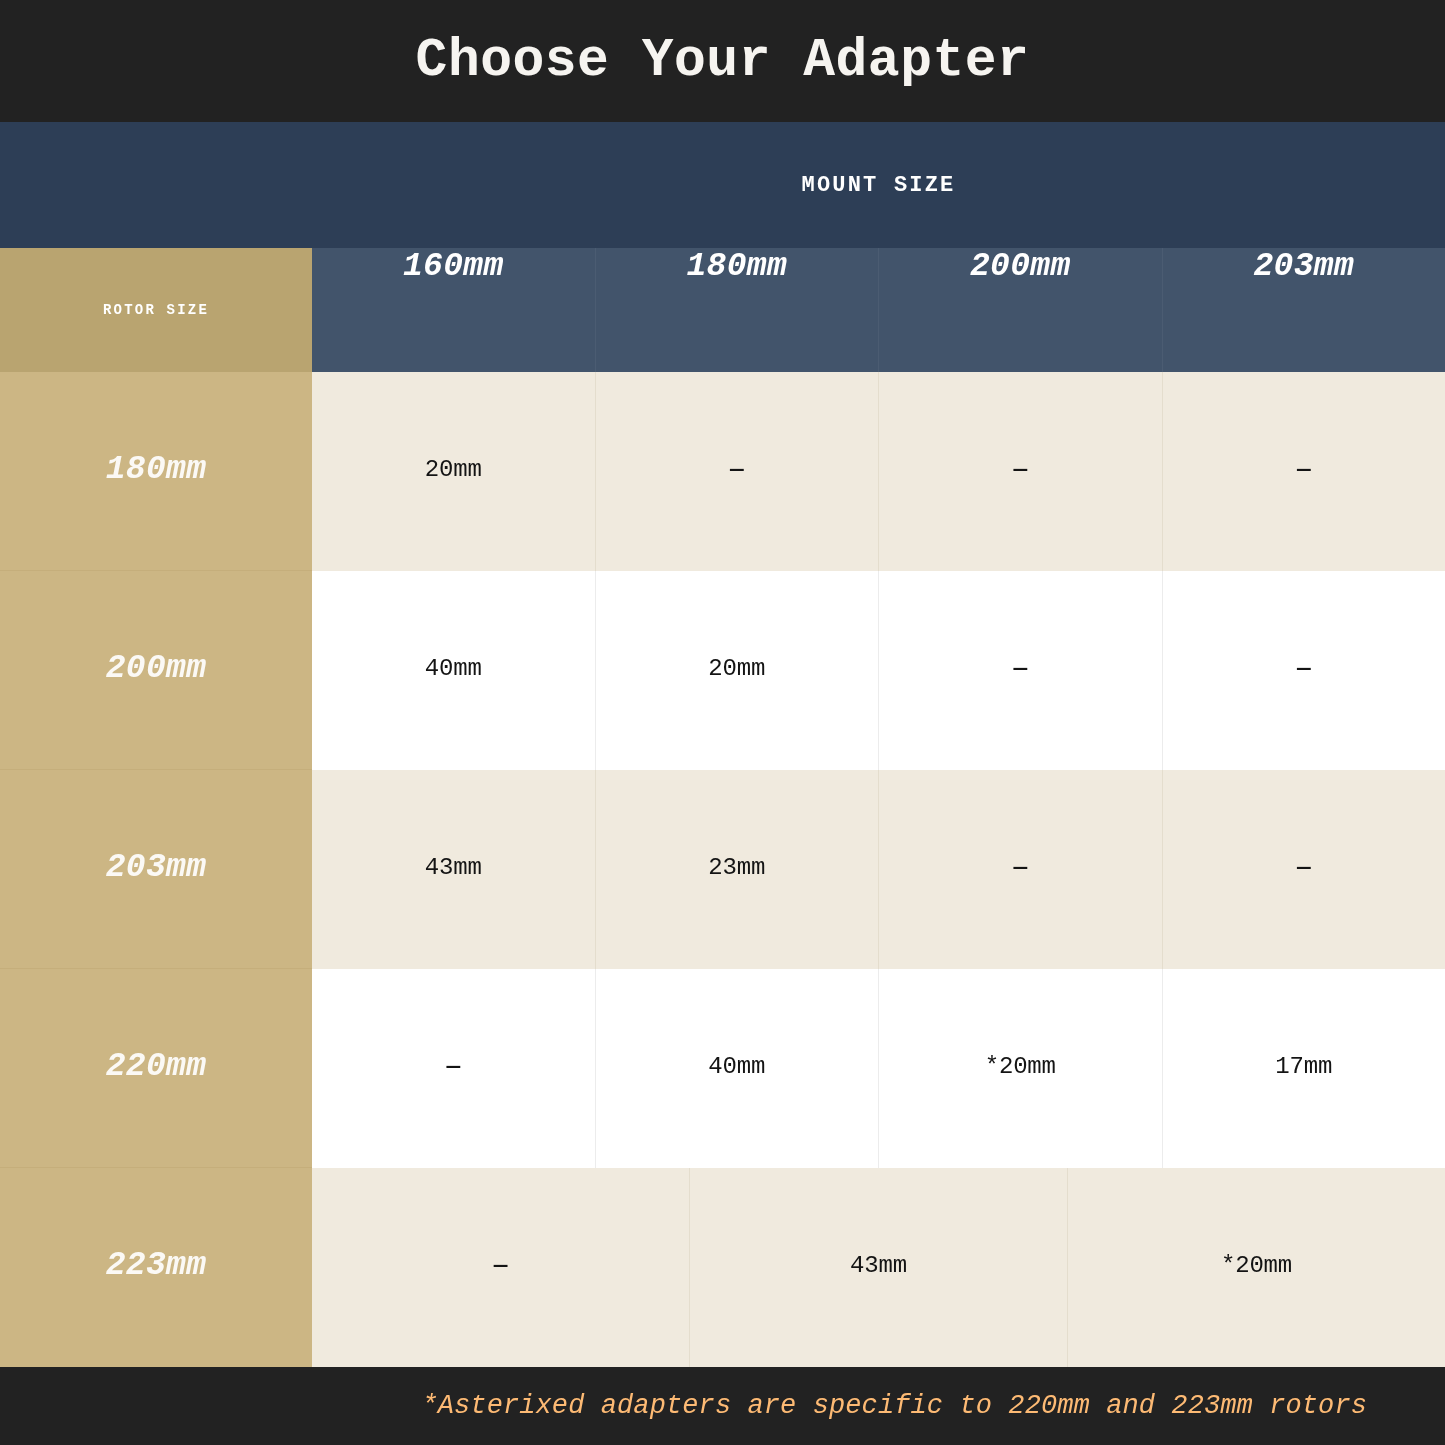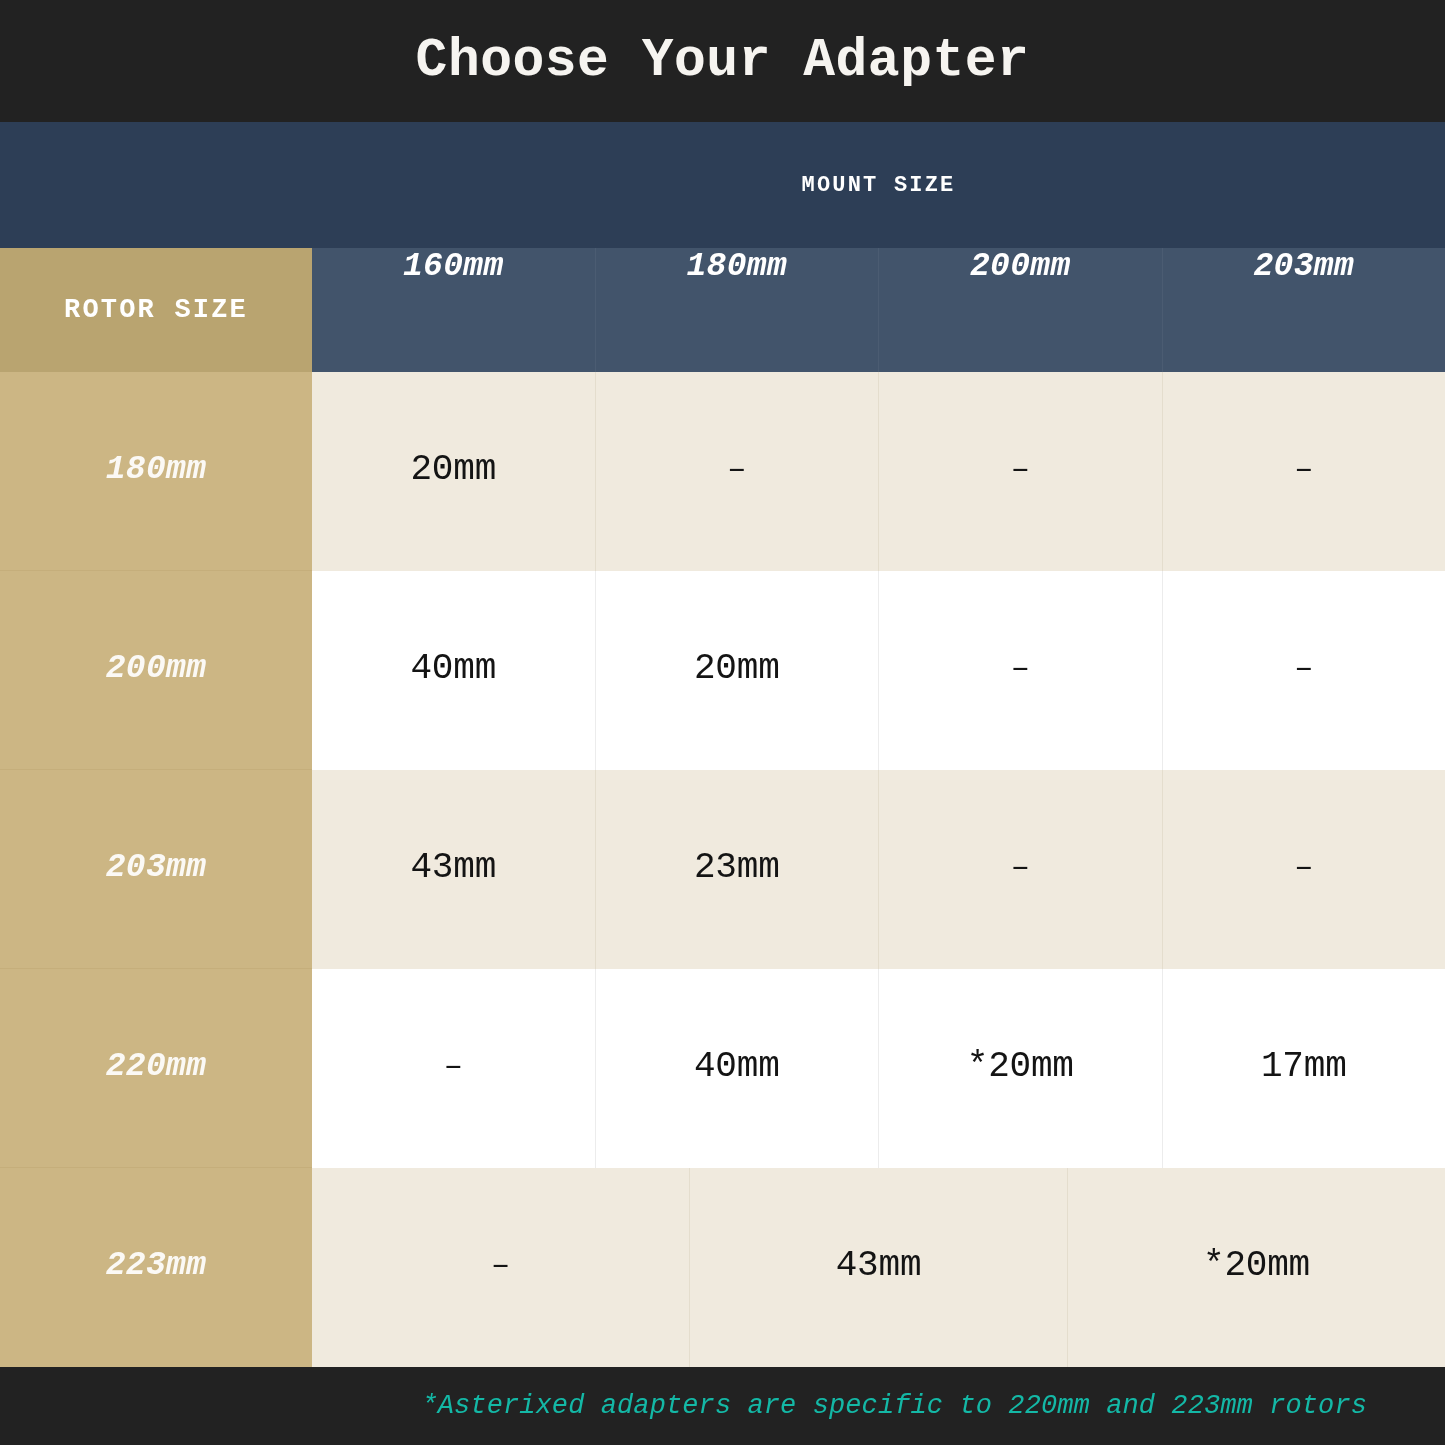--- a/index.html
+++ b/index.html
@@ -73,21 +73,21 @@
     width: 312px;
     height: 124px;
     background: #b9a470;
     display: flex;
     align-items: center;
     justify-content: center;
     box-sizing: border-box;
   }
   .rotor-head-label {
     color: #ffffff;
-    font-size: 27px;
+    font-size: 14px;
     font-weight: bold;
     letter-spacing: 2.2px;
   }
   .mount-cols {
     flex: 1;
     height: 124px;
     display: flex;
     background: #42546b;
   }
   .mount-col {
@@ -149,21 +149,21 @@
     flex: 1;
     display: flex;
     align-items: center;
     justify-content: center;
     border-right: 1px solid #e6e0d2;
     box-sizing: border-box;
   }
   .data-cell:last-child { border-right: none; }
   .data-cell-text {
     color: #141414;
-    font-size: 36px;
+    font-size: 24px;
     letter-spacing: -0.2px;
     position: relative;
     top: -2px;
   }
   .data-cell-text.dash {
     font-size: 32px;
   }
 
   .row-shade-cream .data-cell { background: #f0eade; border-right-color: #e4ddcd; }
   .row-shade-white .data-cell { background: #ffffff; border-right-color: #ececec; }
@@ -174,21 +174,21 @@
     left: 0;
     top: 1367px;
     width: 1445px;
     height: 78px;
     background: #222222;
     display: flex;
     align-items: center;
     justify-content: flex-end;
   }
   .footer-note {
-    color: #14b8a6;
+    color: #fdba74;
     font-size: 27px;
     font-style: italic;
     padding-right: 78px;
     letter-spacing: 0.1px;
   }
 </style>
 </head>
 <body>
 
 <div id="page">

